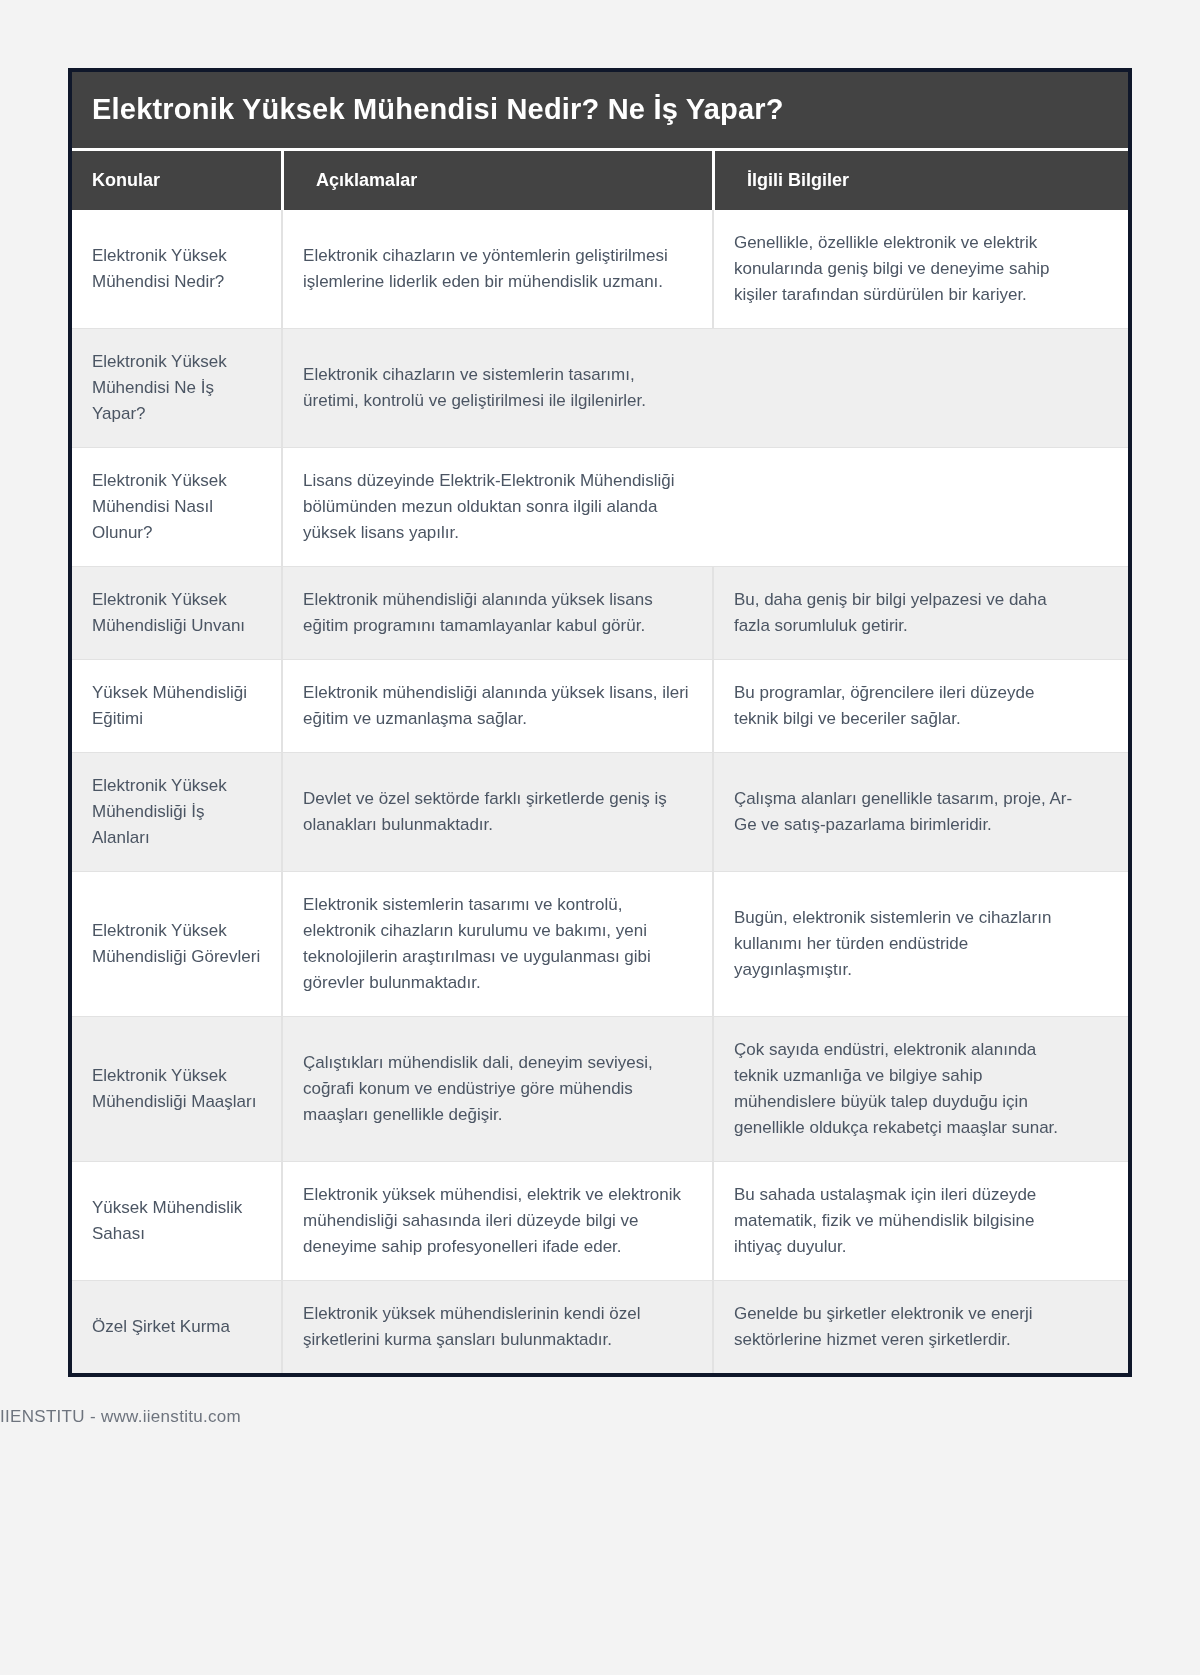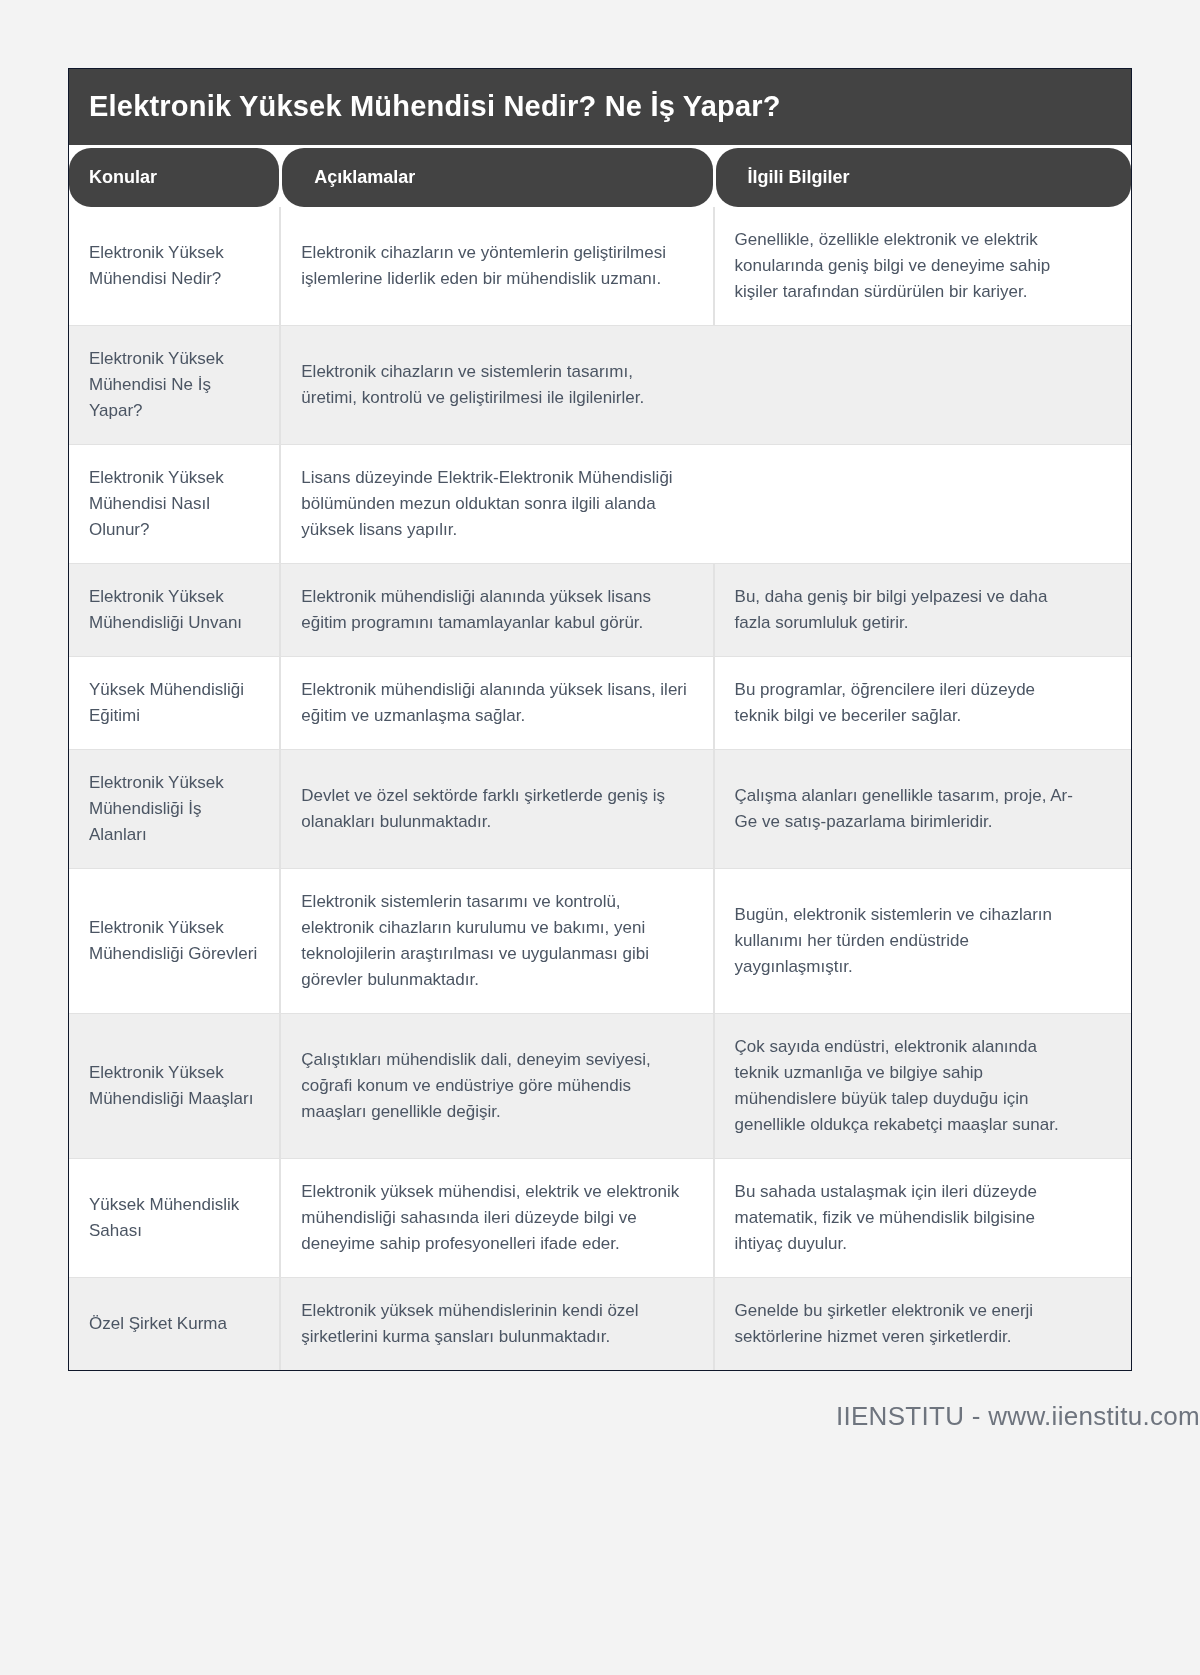--- a/index.html
+++ b/index.html
@@ -14,39 +14,39 @@
   html,body{background:var(--page-bg);}
   body{
     width:1200px;height:1675px;overflow:hidden;margin:0 auto;
     font-family:"Liberation Sans","DejaVu Sans",sans-serif;
     color:var(--body-text);
   }
   .card{
     width:1064px;
     margin:68px auto 0;
     background:#ffffff;
-    border:1px solid #0f172a;
+    border:4px solid #0f172a;
   }
   .title-bar{
     background:var(--header-bg);
     color:#ffffff;
     font-size:29px;
     font-weight:700;
     padding:21px 20px 22px;
     letter-spacing:.2px;
   }
   .gap{height:3px;background:#ffffff;}
   .hdr-row{display:flex;background:#ffffff;}
   .hdr-cell{
     background:var(--header-bg);
     color:#ffffff;
     font-size:18px;
     font-weight:700;
     padding:19px 20px;
-    display:flex;align-items:center;border-radius:22px;
+    display:flex;align-items:center;
   }
   .hdr-cell + .hdr-cell{margin-left:3px;padding-left:32px;}
   .col-topic{width:19.8%;}
   .col-desc{width:40.8%;}
   .col-info{width:39.4%;}
   .hdr-row .col-desc{width:calc(40.8% - 3px);}
   .hdr-row .col-info{width:calc(39.4% - 3px);}
   .row{display:flex;background:#ffffff;}
   .row.alt{background:var(--alt-row-bg);}
   .row + .row{border-top:1px solid var(--border);}
@@ -55,22 +55,22 @@
     line-height:26px;
     padding:20px 20px;
     display:flex;
     align-items:center;
   }
   .cell + .cell{border-left:2px solid var(--border);}
   .cell.col-desc{}
   .cell.col-info{padding-right:52px;}
   .footer{
     margin-top:30px;
-    text-align:right;
-    font-size:26px;
+    text-align:left;
+    font-size:17px;
     color:var(--footer-text);
     letter-spacing:.3px;
   }
 </style>
 </head>
 <body>
 
 <div class="card">
   <div class="title-bar">Elektronik Yüksek Mühendisi Nedir? Ne İş Yapar?</div>
   <div class="gap"></div>

